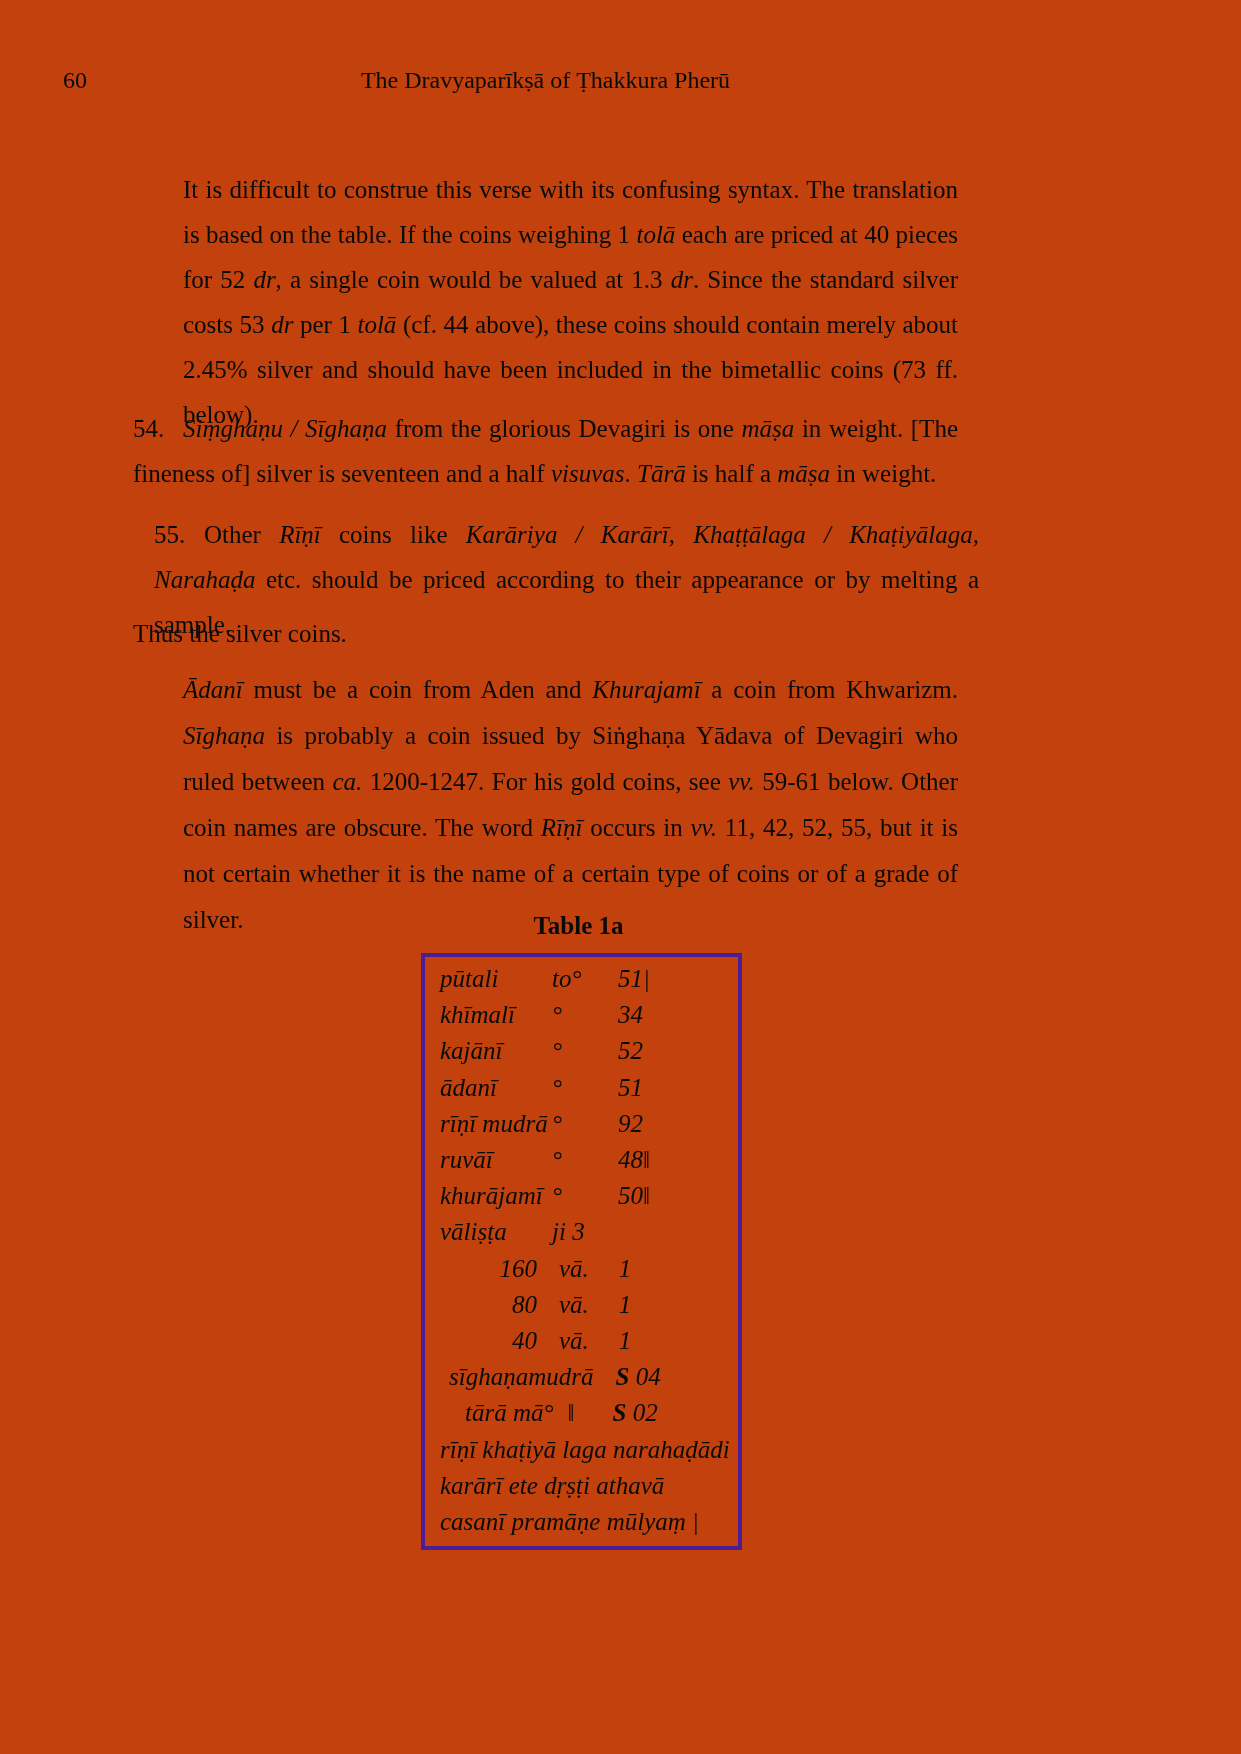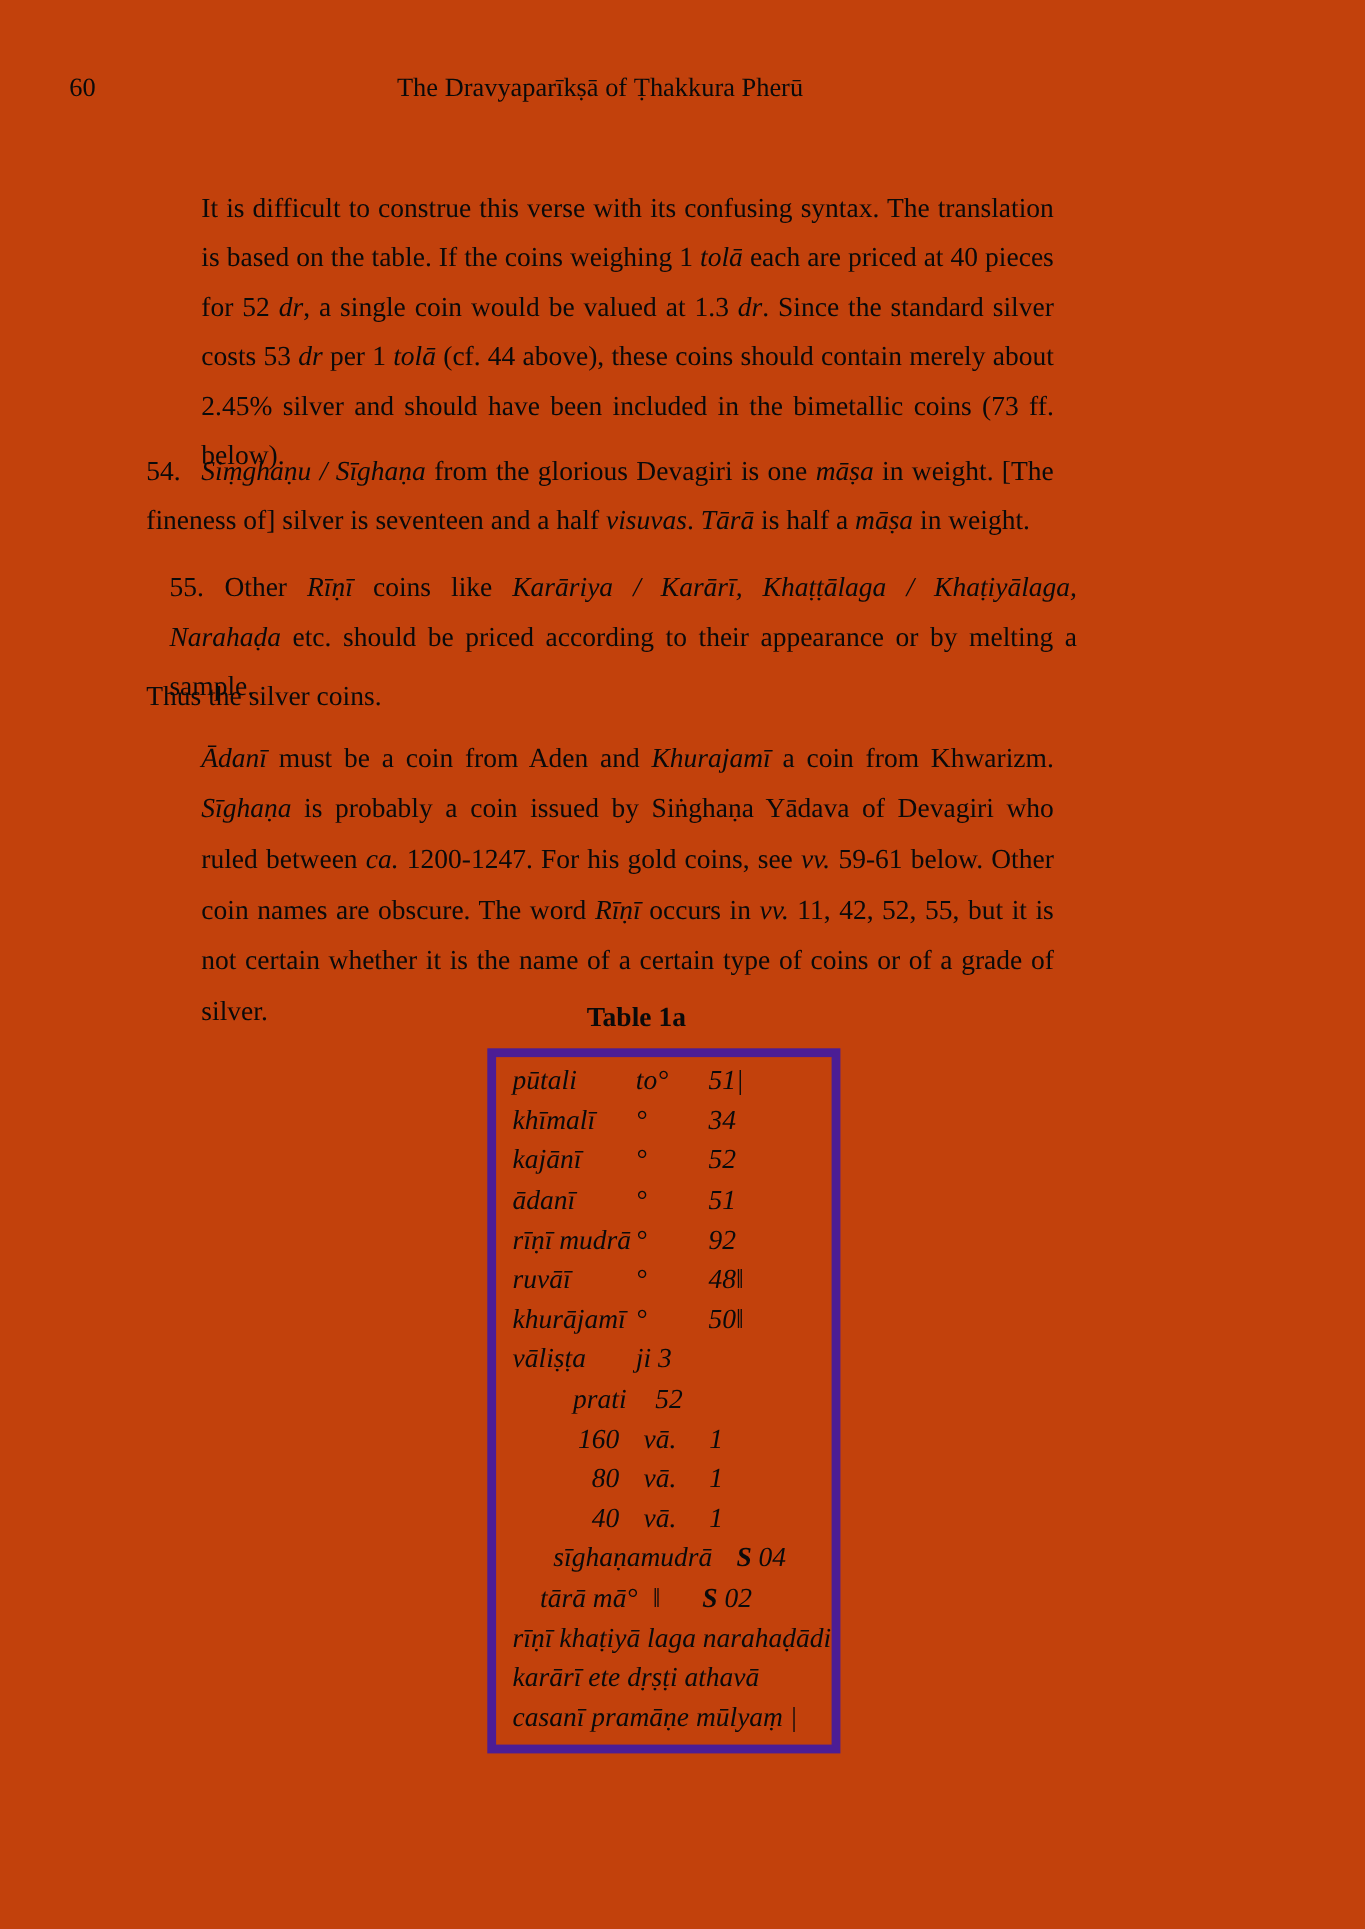--- a/index.html
+++ b/index.html
@@ -17,37 +17,37 @@
   .blk{position:absolute;font-size:25px;line-height:45px;text-align:justify;}
   .indented{left:183px;width:775px;}
   .fullwidth{left:133px;width:825px;}
   .vnum{display:inline-block;width:50px;font-family:Liberation Serif, serif;}
   .plain{text-align:left;}
   i{font-style:italic;}
 
   .tbl-title{position:absolute;top:903px;left:418px;width:321px;text-align:center;
              font-weight:bold;font-size:25px;line-height:45px;}
   .tbl{
-    position:absolute;top:953px;left:443px;width:321px;
-    border:8px solid #4c1d95;
+    position:absolute;top:953px;left:421px;width:321px;
+    border:4px solid #4c1d95;
     box-sizing:border-box;
     font-size:25px;font-style:italic;line-height:36.2px;
     padding:4px 0 6px 0;
   }
   .trow{display:flex;padding-left:15px;white-space:nowrap;}
   .trow .c1{min-width:112px;}
   .trow .c2{width:58px;}
   .trow .c3{flex:1;padding-left:8px;}
   .prow{padding-left:70px;white-space:nowrap;}
   .prow .pv{margin-left:26px;}
   .nrow{display:flex;padding-left:70px;white-space:nowrap;}
   .nrow .n{width:42px;text-align:right;}
   .nrow .u{margin-left:22px;}
   .nrow .v{margin-left:30px;}
-  .srow{padding-left:52px;white-space:nowrap;}
+  .srow{padding-left:24px;white-space:nowrap;}
   .srow .sv{margin-left:22px;}
   .tarow{padding-left:40px;white-space:nowrap;}
   .tarow .dbar{margin-left:14px;}
   .tarow .sv{margin-left:38px;}
   .bs{font-weight:bold;}
   .noterow{padding-left:15px;white-space:nowrap;}
 </style>
 </head>
 <body>
 
@@ -104,21 +104,20 @@
       <span class="c1">khurājamī</span>
       <span class="c2">°</span>
       <span class="c3">50‖</span>
     </div>
     <div class="trow">
       <span class="c1">vāliṣṭa</span>
       <span class="c2">ji 3</span>
       <span class="c3"></span>
     </div>
 
-    <div class="prow"><span>prati</span><span class="pv">52</span></div>
 
     <div class="nrow">
       <span class="n">160</span>
       <span class="u">vā.</span>
       <span class="v">1</span>
     </div>
     <div class="nrow">
       <span class="n">80</span>
       <span class="u">vā.</span>
       <span class="v">1</span>

